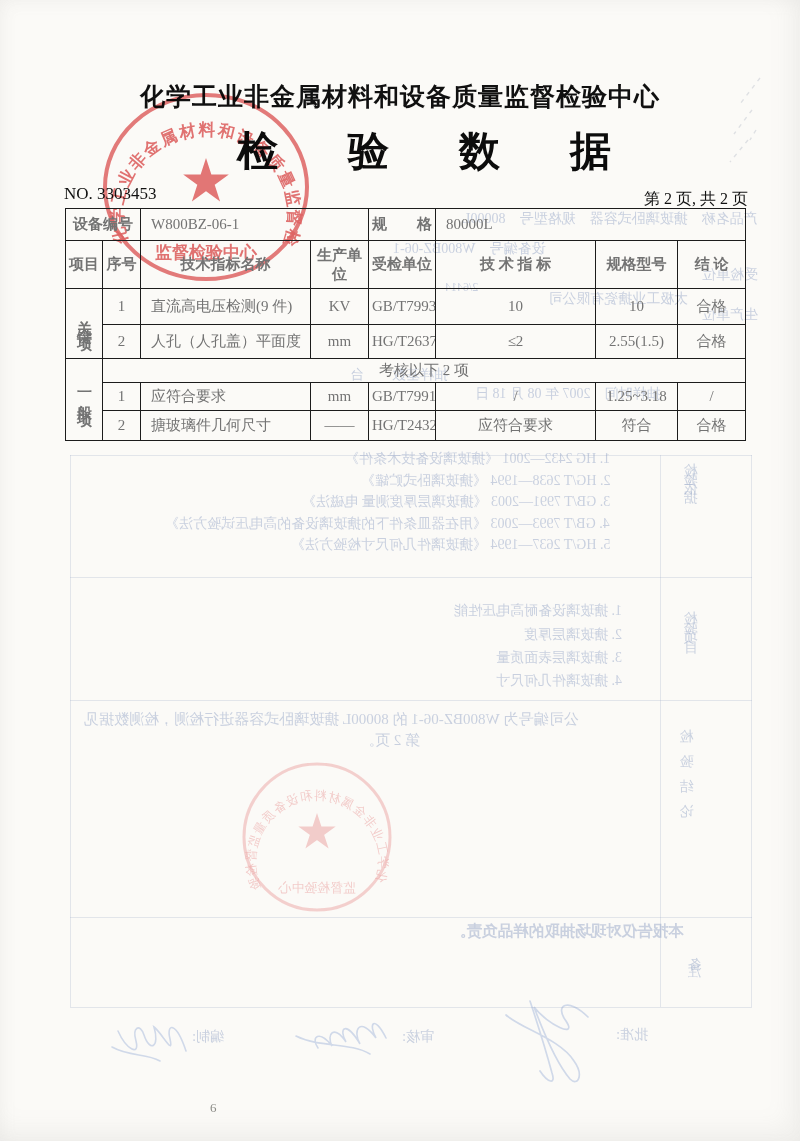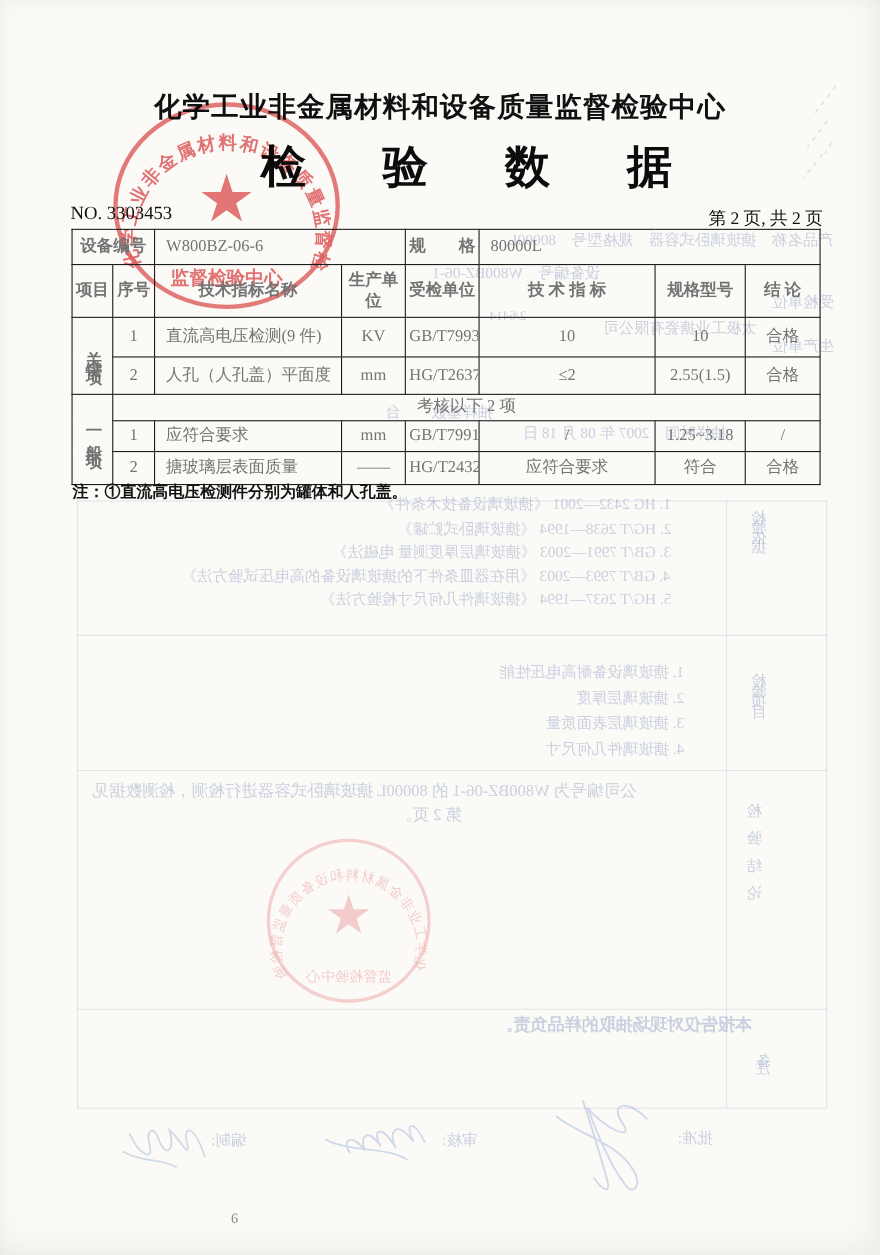--- a/index.html
+++ b/index.html
@@ -137,21 +137,21 @@
           <col style="width:170px">
           <col style="width:58px">
         <col style="width:67px">
           <col style="width:160px">
           <col style="width:82px">
           <col style="width:68px">
       </colgroup>
       <tbody>
           <tr style="height:32px">
         <td colspan="2" class="hdr">设备编号</td>
-        <td colspan="2" class="lft">W800BZ-06-6</td>
+        <td colspan="2" class="lft">W800BZ-06-1</td>
         <td class="hdr">规　　格</td>
         <td colspan="3" class="lft">80000L</td>
       </tr>
       <tr style="height:48px">
         <td class="hdr">项目</td>
         <td class="hdr">序号</td>
         <td class="hdr">技术指标名称</td>
         <td class="hdr">生产单位</td>
         <td class="hdr">受检单位</td>
         <td class="hdr">技 术 指 标</td>
@@ -185,31 +185,30 @@
         <td>1</td>
         <td class="lft">应符合要求</td>
         <td>mm</td>
         <td>GB/T7991</td>
         <td>/</td>
         <td>1.25~3.18</td>
         <td>/</td>
       </tr>
       <tr style="height:30px">
         <td>2</td>
-        <td class="lft">搪玻璃层表面质量</td>
+        <td class="lft">搪玻璃件几何尺寸</td>
         <td>——</td>
         <td>HG/T2432</td>
         <td>应符合要求</td>
         <td>符合</td>
         <td>合格</td>
       </tr>
     </tbody>
       </table>
 
-    <div class="abs footnote">注：①直流高电压检测件分别为罐体和人孔盖。</div>
 
     <svg class="abs" style="left:690px;top:70px;opacity:.22;" width="90" height="110" viewBox="0 0 90 110">
       <path d="M70,8 L50,34 M62,40 L44,64 M58,70 L40,92 M66,60 L60,70" stroke="#7a86a0" stroke-width="1.4" fill="none" stroke-dasharray="4 5"></path>
     </svg>
   </div>
 
   <div class="pencil" style="left:210px;top:1100px;">6</div>
 
 </div>
 

